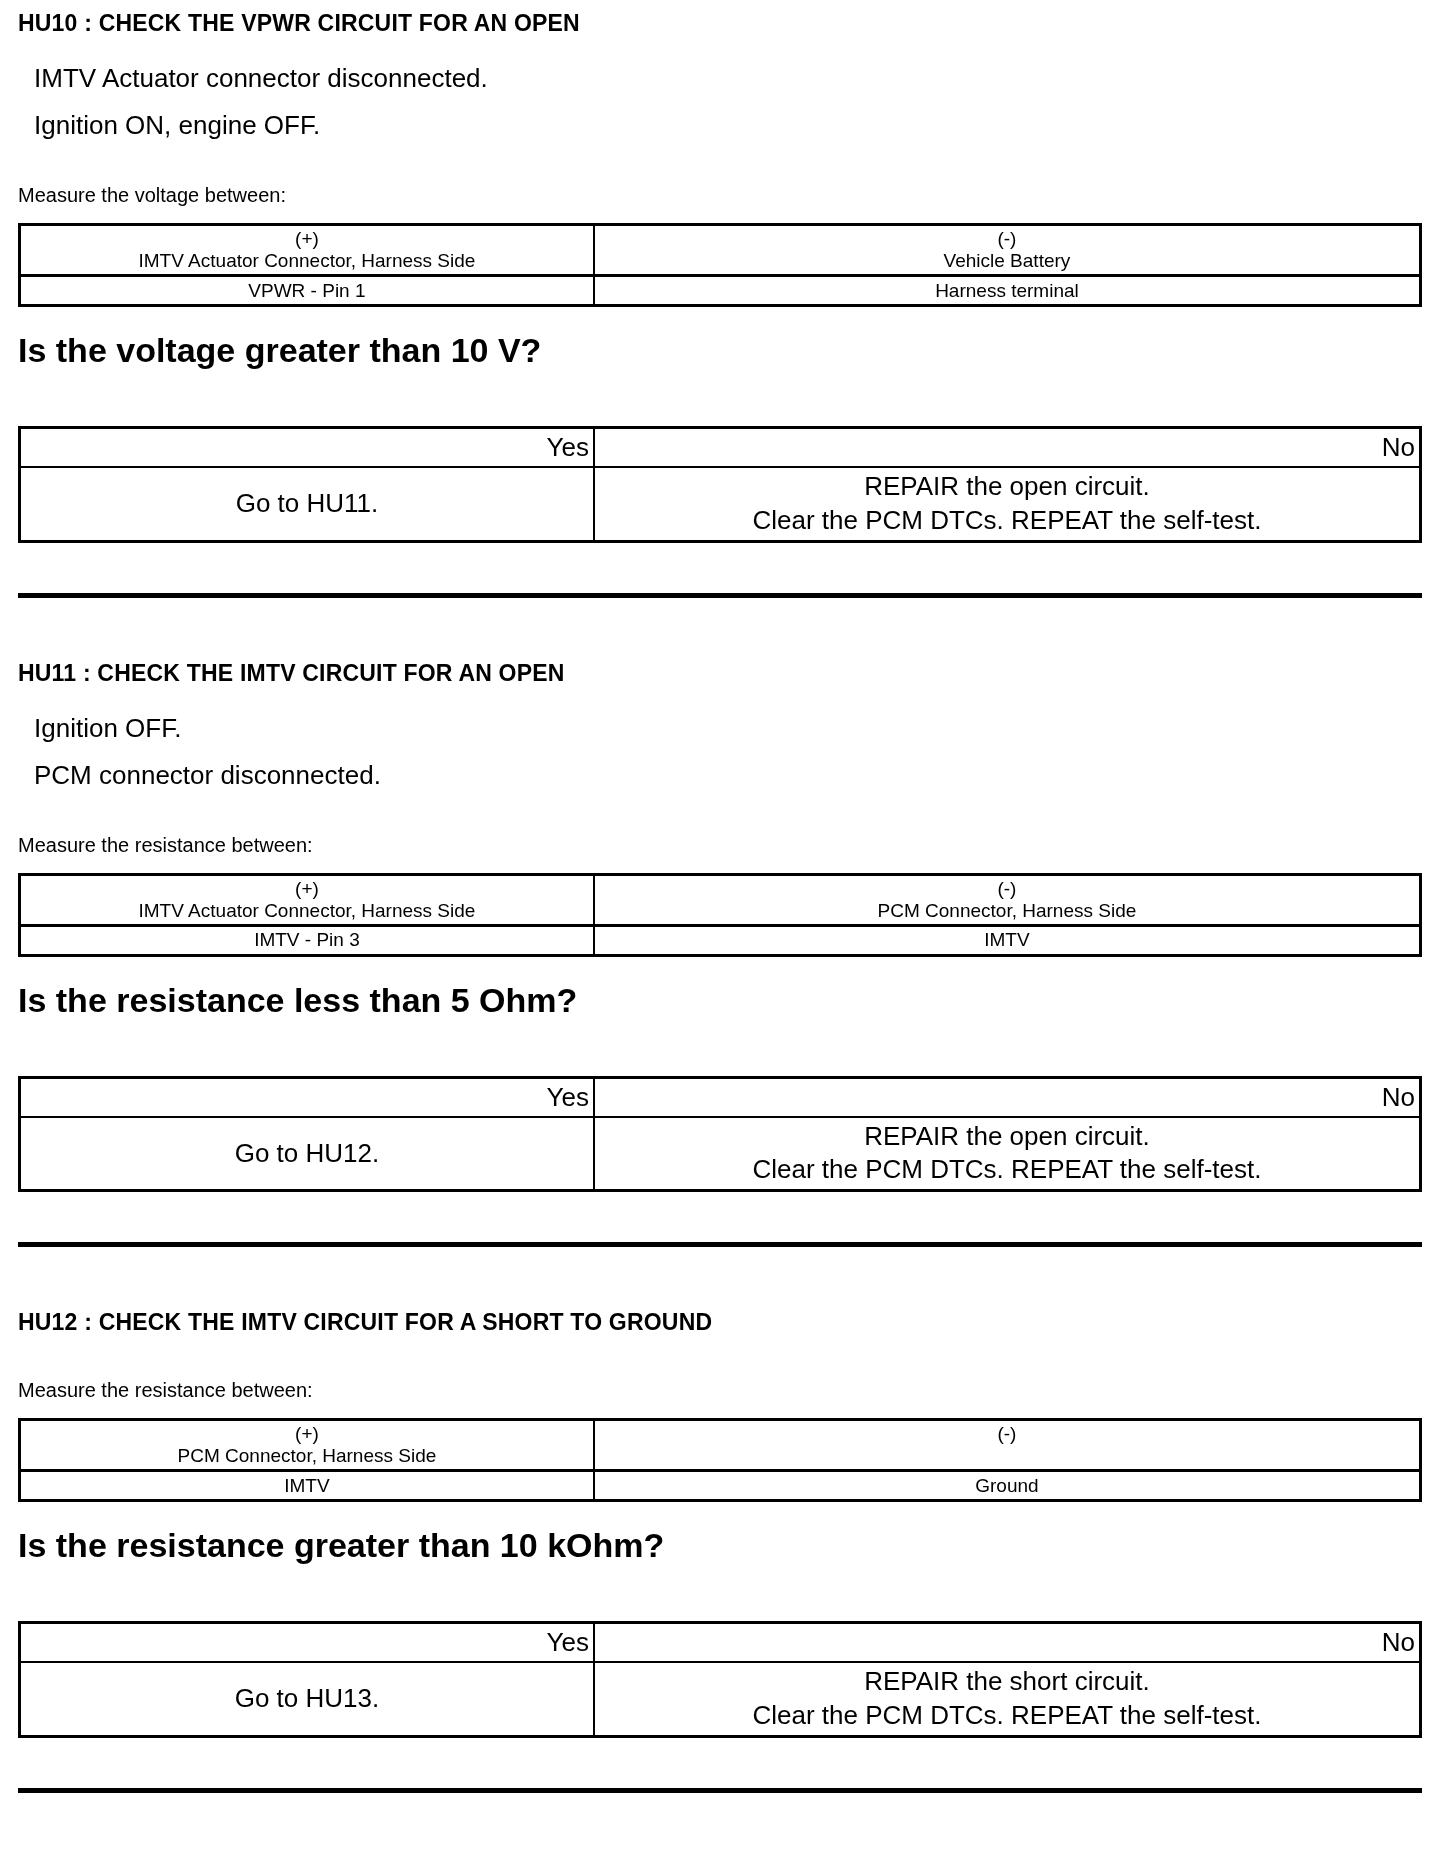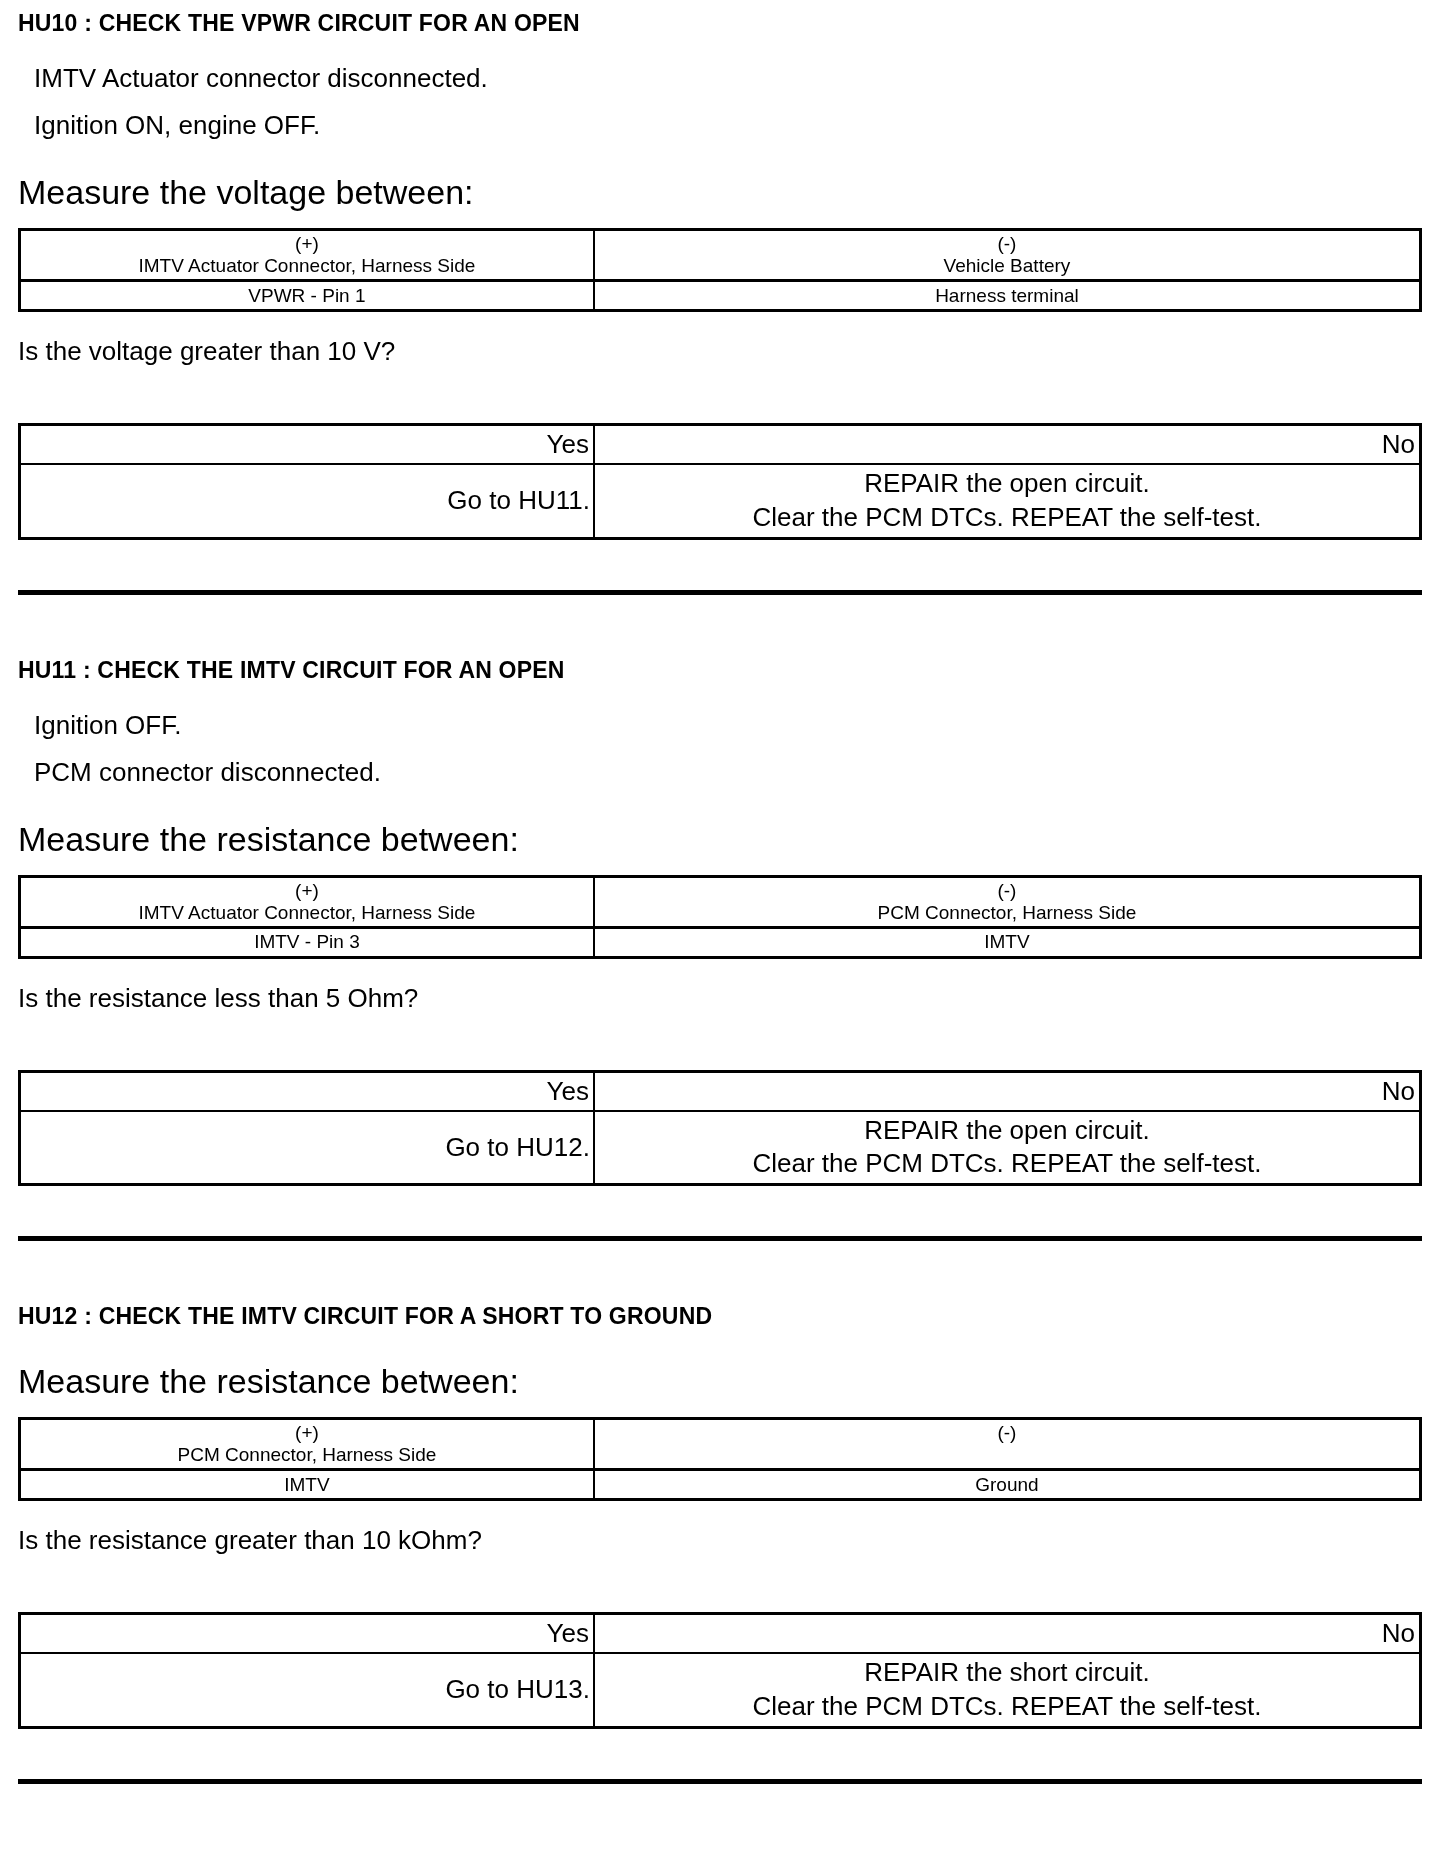--- a/index.html
+++ b/index.html
@@ -20,22 +20,22 @@
     font-size: 23px;
     font-weight: bold;
     margin: 0 0 26px 0;
     letter-spacing: 0.2px;
   }
   .step {
     font-size: 26px;
     margin: 0 0 16px 16px;
   }
   .measure-label {
-    font-size: 34px;
-    margin: 32px 0 16px 0;
+    font-size: 20px;
+    margin: 43px 0 16px 0;
   }
   table {
     width: 100%;
     border-collapse: collapse;
     table-layout: fixed;
   }
   col.col-left  { width: 41%; }
   col.col-right { width: 59%; }
 
   
@@ -49,22 +49,22 @@
     font-weight: normal;
     text-align: center;
     padding: 2px 4px;
     vertical-align: top;
   }
   .mtable th { border-bottom: 3px solid #000; }
   .mtable td { height: 30px; vertical-align: middle; }
 
   
   .question {
-    font-size: 26px;
-    font-weight: normal;
+    font-size: 34px;
+    font-weight: bold;
     margin: 24px 0 0 0;
   }
 
   
   .dtable {
     border: 3px solid #000;
     margin: 56px 0 0 0;
   }
   .dtable th {
     border: 2px solid #000;
@@ -72,21 +72,21 @@
     font-weight: normal;
     text-align: right;
     padding: 3px 4px;
   }
   .dtable td {
     border: 2px solid #000;
     font-size: 26px;
     padding: 2px 3px;
     height: 74px;
   }
-  .dtable td.yes-cell { text-align: right; vertical-align: middle; }
+  .dtable td.yes-cell { text-align: center; vertical-align: middle; }
   .dtable td.no-cell  { text-align: center;  vertical-align: middle; line-height: 1.3; }
 
   hr.rule {
     border: none;
     height: 5px;
     background: #000;
     margin: 50px 0 62px 0;
   }
   hr.rule.last { margin-bottom: 10px; }
 </style>

